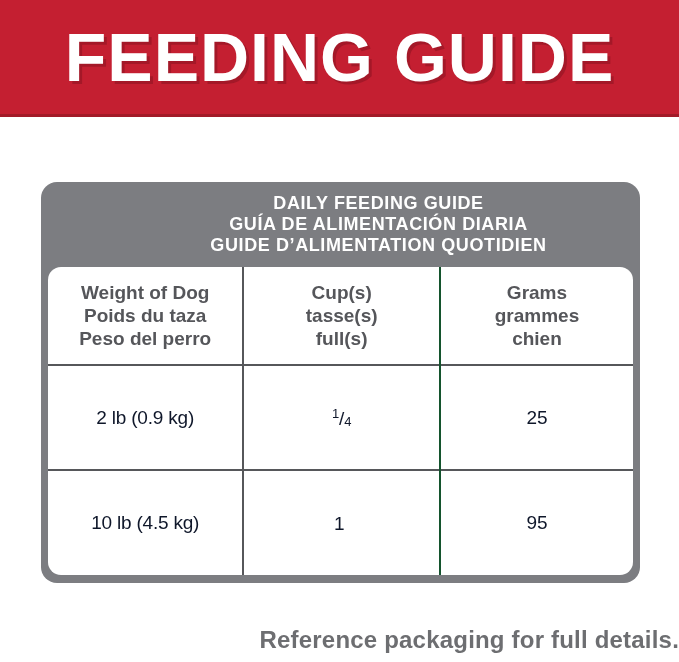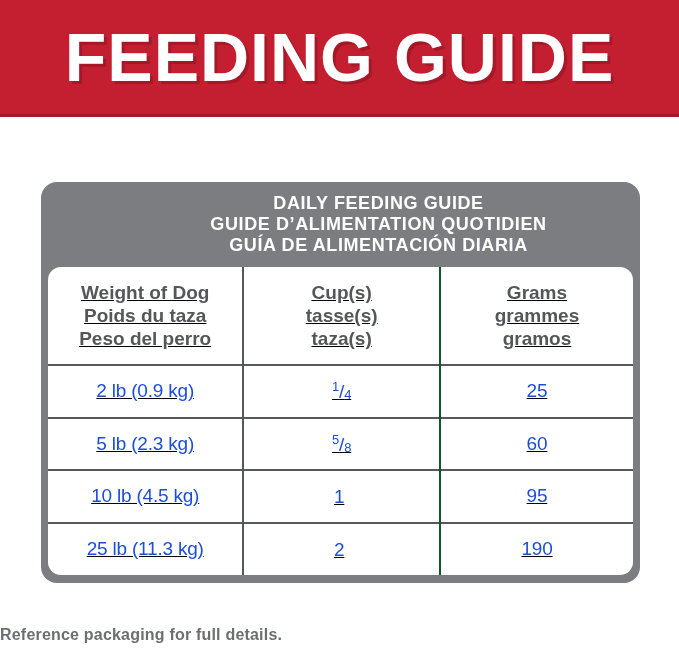--- a/index.html
+++ b/index.html
@@ -44,31 +44,30 @@
     font-size: 18px;
     line-height: 21px;
     letter-spacing: 0.6px;
     white-space: nowrap;
   }
   .table-wrap {
     position: absolute; left: 7px; right: 7px; top: 85px; bottom: 8px;
     background: #ffffff;
     border-radius: 13px;
     overflow: hidden;
-    text-decoration: underline;
   }
   table {
     width: 100%; height: 100%;
     border-collapse: collapse;
     table-layout: fixed;
   }
   th, td {
     text-align: center;
     vertical-align: middle;
-    color: #1d4ed8;
+    color: #0f172a;
   }
   th:nth-child(1), td:nth-child(1) { width: 33.4%; border-right: 2px solid #56575A; }
   th:nth-child(2), td:nth-child(2) { width: 33.6%; border-right: 2px solid #14532d; }
   th:nth-child(3), td:nth-child(3) { width: 33.0%; }
   thead tr { height: 98px; }
   thead th {
     font-size: 19px;
     line-height: 23px;
     font-weight: bold;
     color: #55565A;
@@ -82,84 +81,74 @@
   }
   
   .whole:not(:empty) { margin-right: 5px; }
   .fr-num  { font-size: 13px; vertical-align: 7px; }
   .fr-slash{ font-size: 19px; vertical-align: 0; }
   .fr-den  { font-size: 13px; vertical-align: -1px; }
 
   
   .footer-note {
     position: absolute; left: 0; top: 626px; width: 679px;
-    text-align: left;
-    font-size: 16px;
+    text-align: right;
+    font-size: 24px;
     font-weight: bold;
     color: #6D6E71;
     letter-spacing: 0.2px;
   }
 </style>
 </head>
 <body>
 
 <div class="page">
 
   <header class="banner">
     <h1>FEEDING GUIDE</h1>
   </header>
 
   <section class="guide-card">
     <div class="card-header">
       <div>DAILY FEEDING GUIDE</div>
+      <div>GUÍA DE ALIMENTACIÓN DIARIA</div>
       <div>GUIDE D’ALIMENTATION QUOTIDIEN</div>
-      <div>GUÍA DE ALIMENTACIÓN DIARIA</div>
     </div>
 
     <div class="table-wrap">
       <table>
         <thead>
           <tr>
             <th>
               <div>Weight of Dog</div>
               <div>Poids du taza</div>
               <div>Peso del perro</div>
             </th>
             <th>
               <div>Cup(s)</div>
               <div>tasse(s)</div>
-              <div>taza(s)</div>
+              <div>full(s)</div>
             </th>
             <th>
               <div>Grams</div>
               <div>grammes</div>
-              <div>gramos</div>
+              <div>chien</div>
             </th>
           </tr>
         </thead>
         <tbody>
           <tr>
             <td>2 lb (0.9 kg)</td>
             <td><span class="whole"></span><span class="fr-num">1</span><span class="fr-slash">/</span><span class="fr-den">4</span></td>
             <td>25</td>
           </tr>
           <tr>
-            <td>5 lb (2.3 kg)</td>
-            <td><span class="whole"></span><span class="fr-num">5</span><span class="fr-slash">/</span><span class="fr-den">8</span></td>
-            <td>60</td>
-          </tr>
-          <tr>
             <td>10 lb (4.5 kg)</td>
             <td><span class="whole">1</span><span class="fr-num"></span><span class="fr-slash"></span><span class="fr-den"></span></td>
             <td>95</td>
-          </tr>
-          <tr>
-            <td>25 lb (11.3 kg)</td>
-            <td><span class="whole">2</span><span class="fr-num"></span><span class="fr-slash"></span><span class="fr-den"></span></td>
-            <td>190</td>
           </tr>
         </tbody>
       </table>
     </div>
   </section>
 
   <div class="footer-note">Reference packaging for full details.</div>
 
 </div>
 

